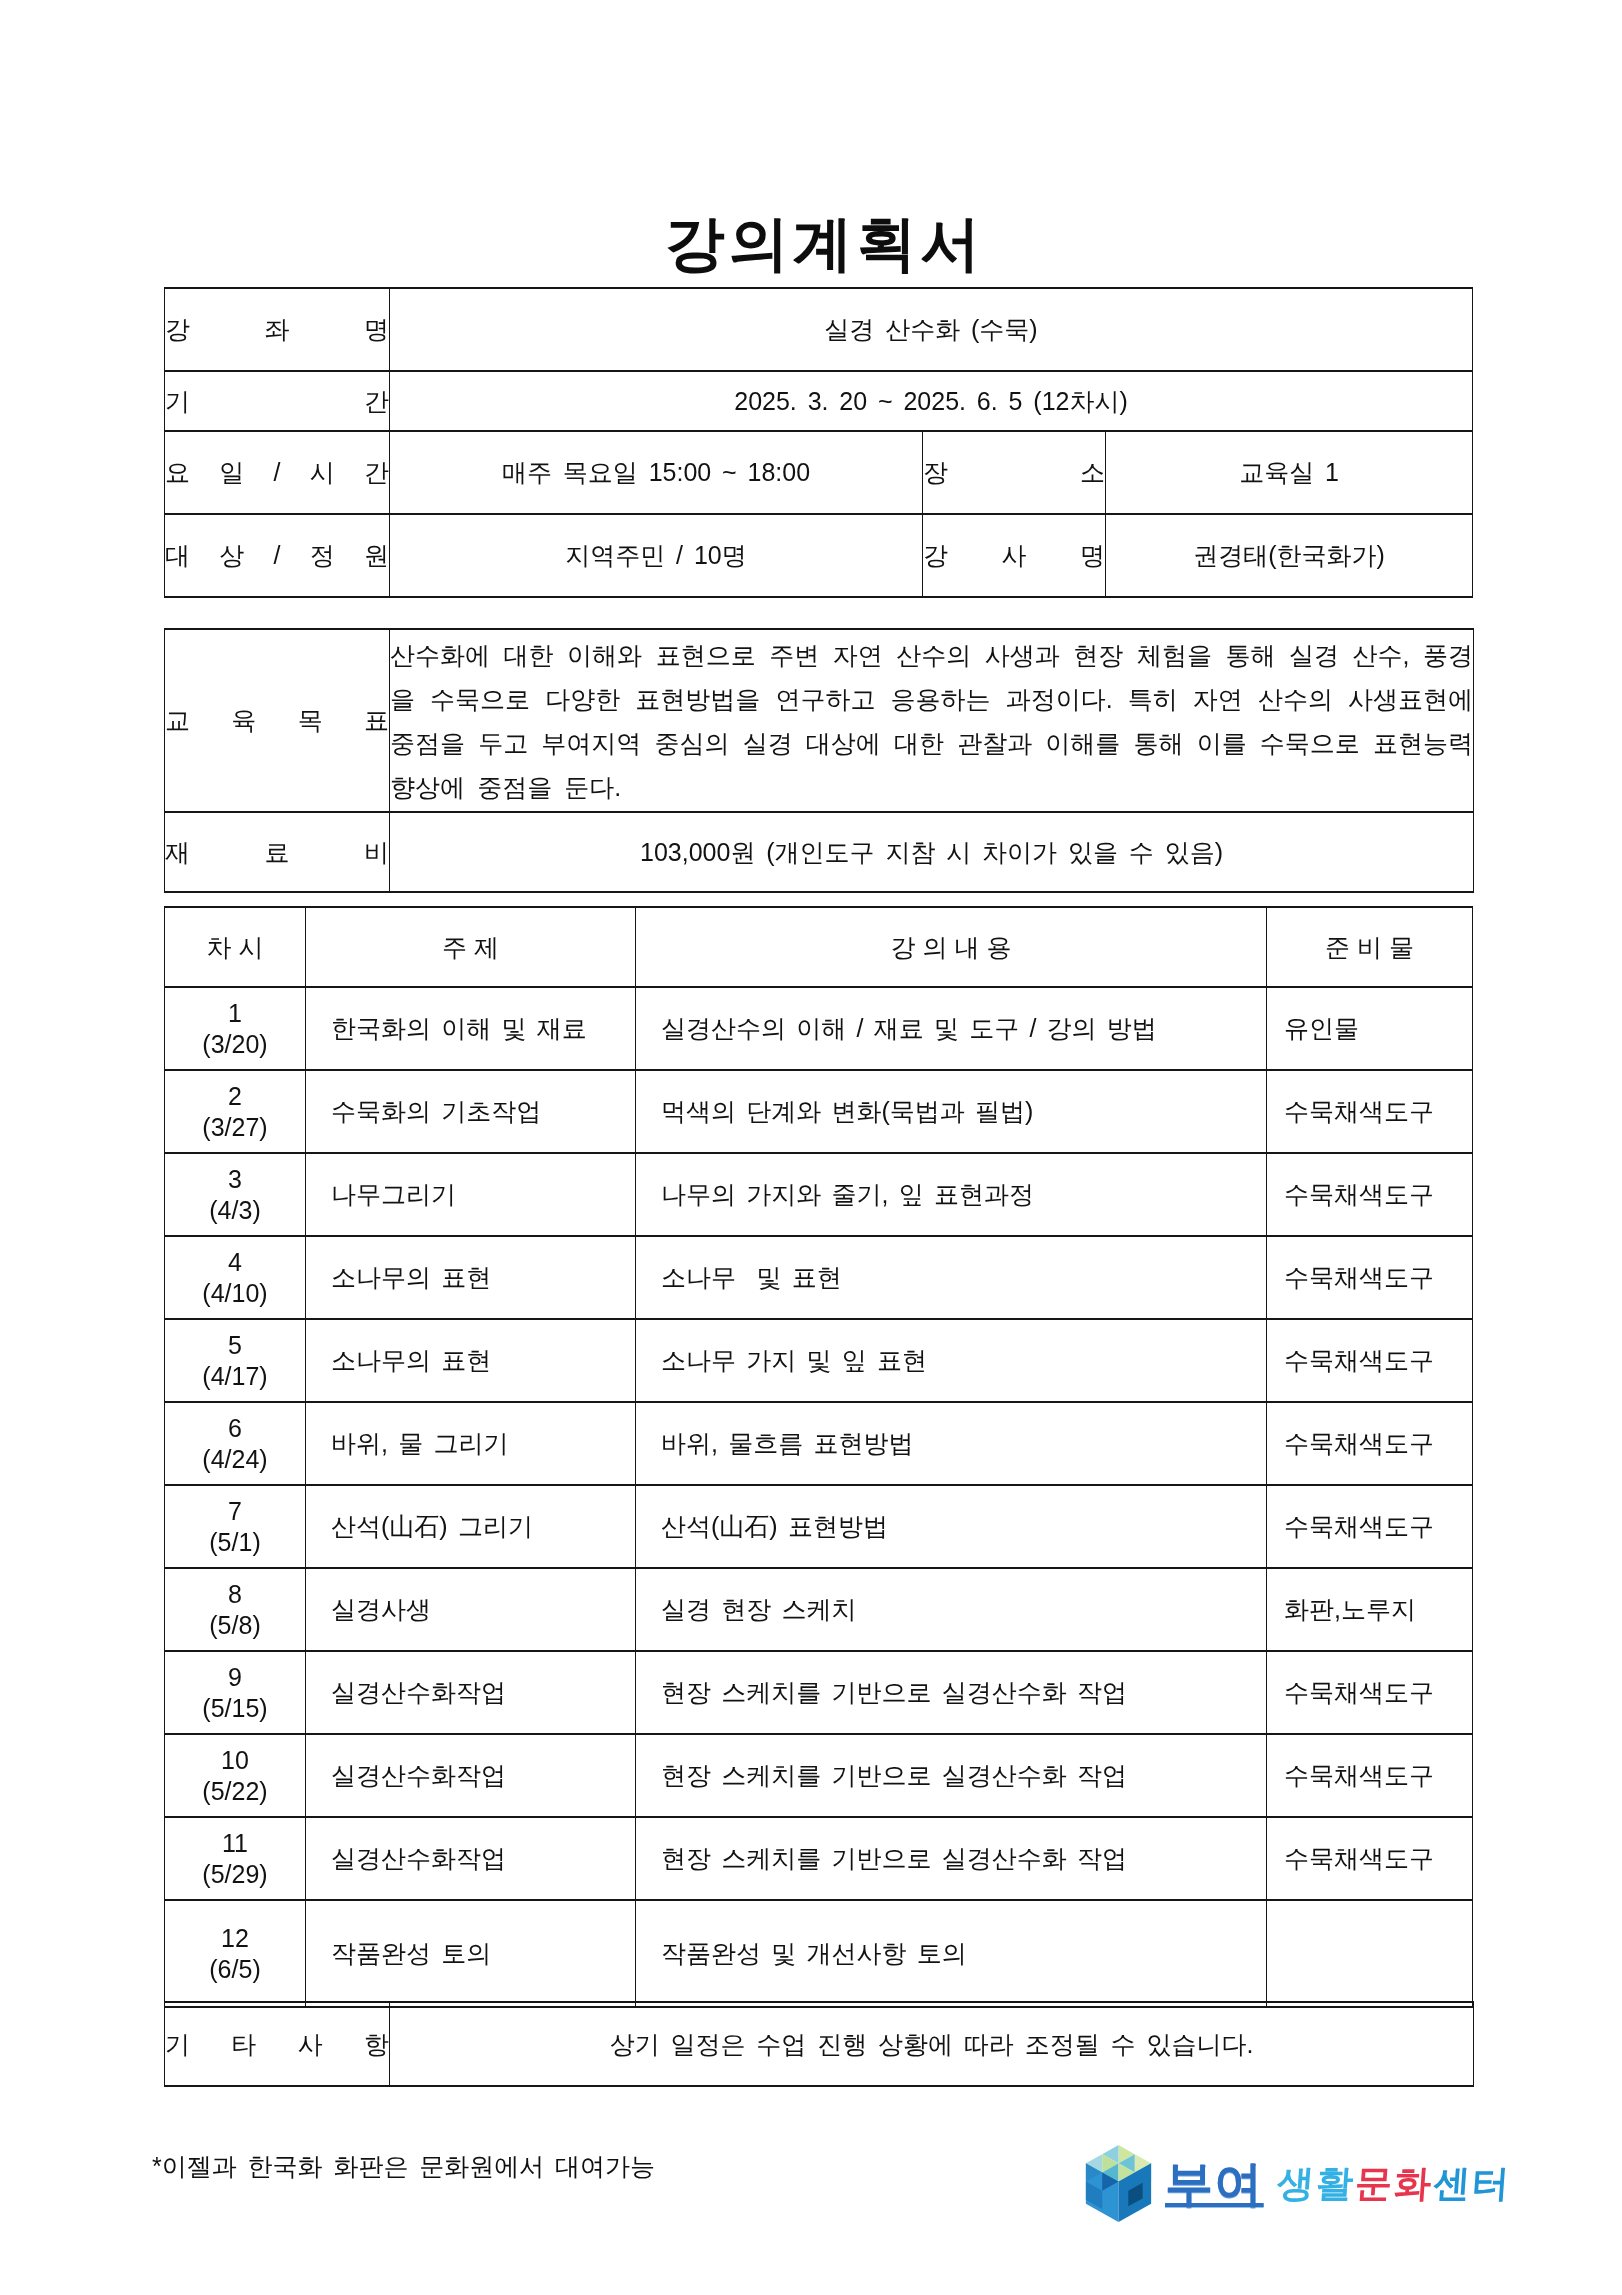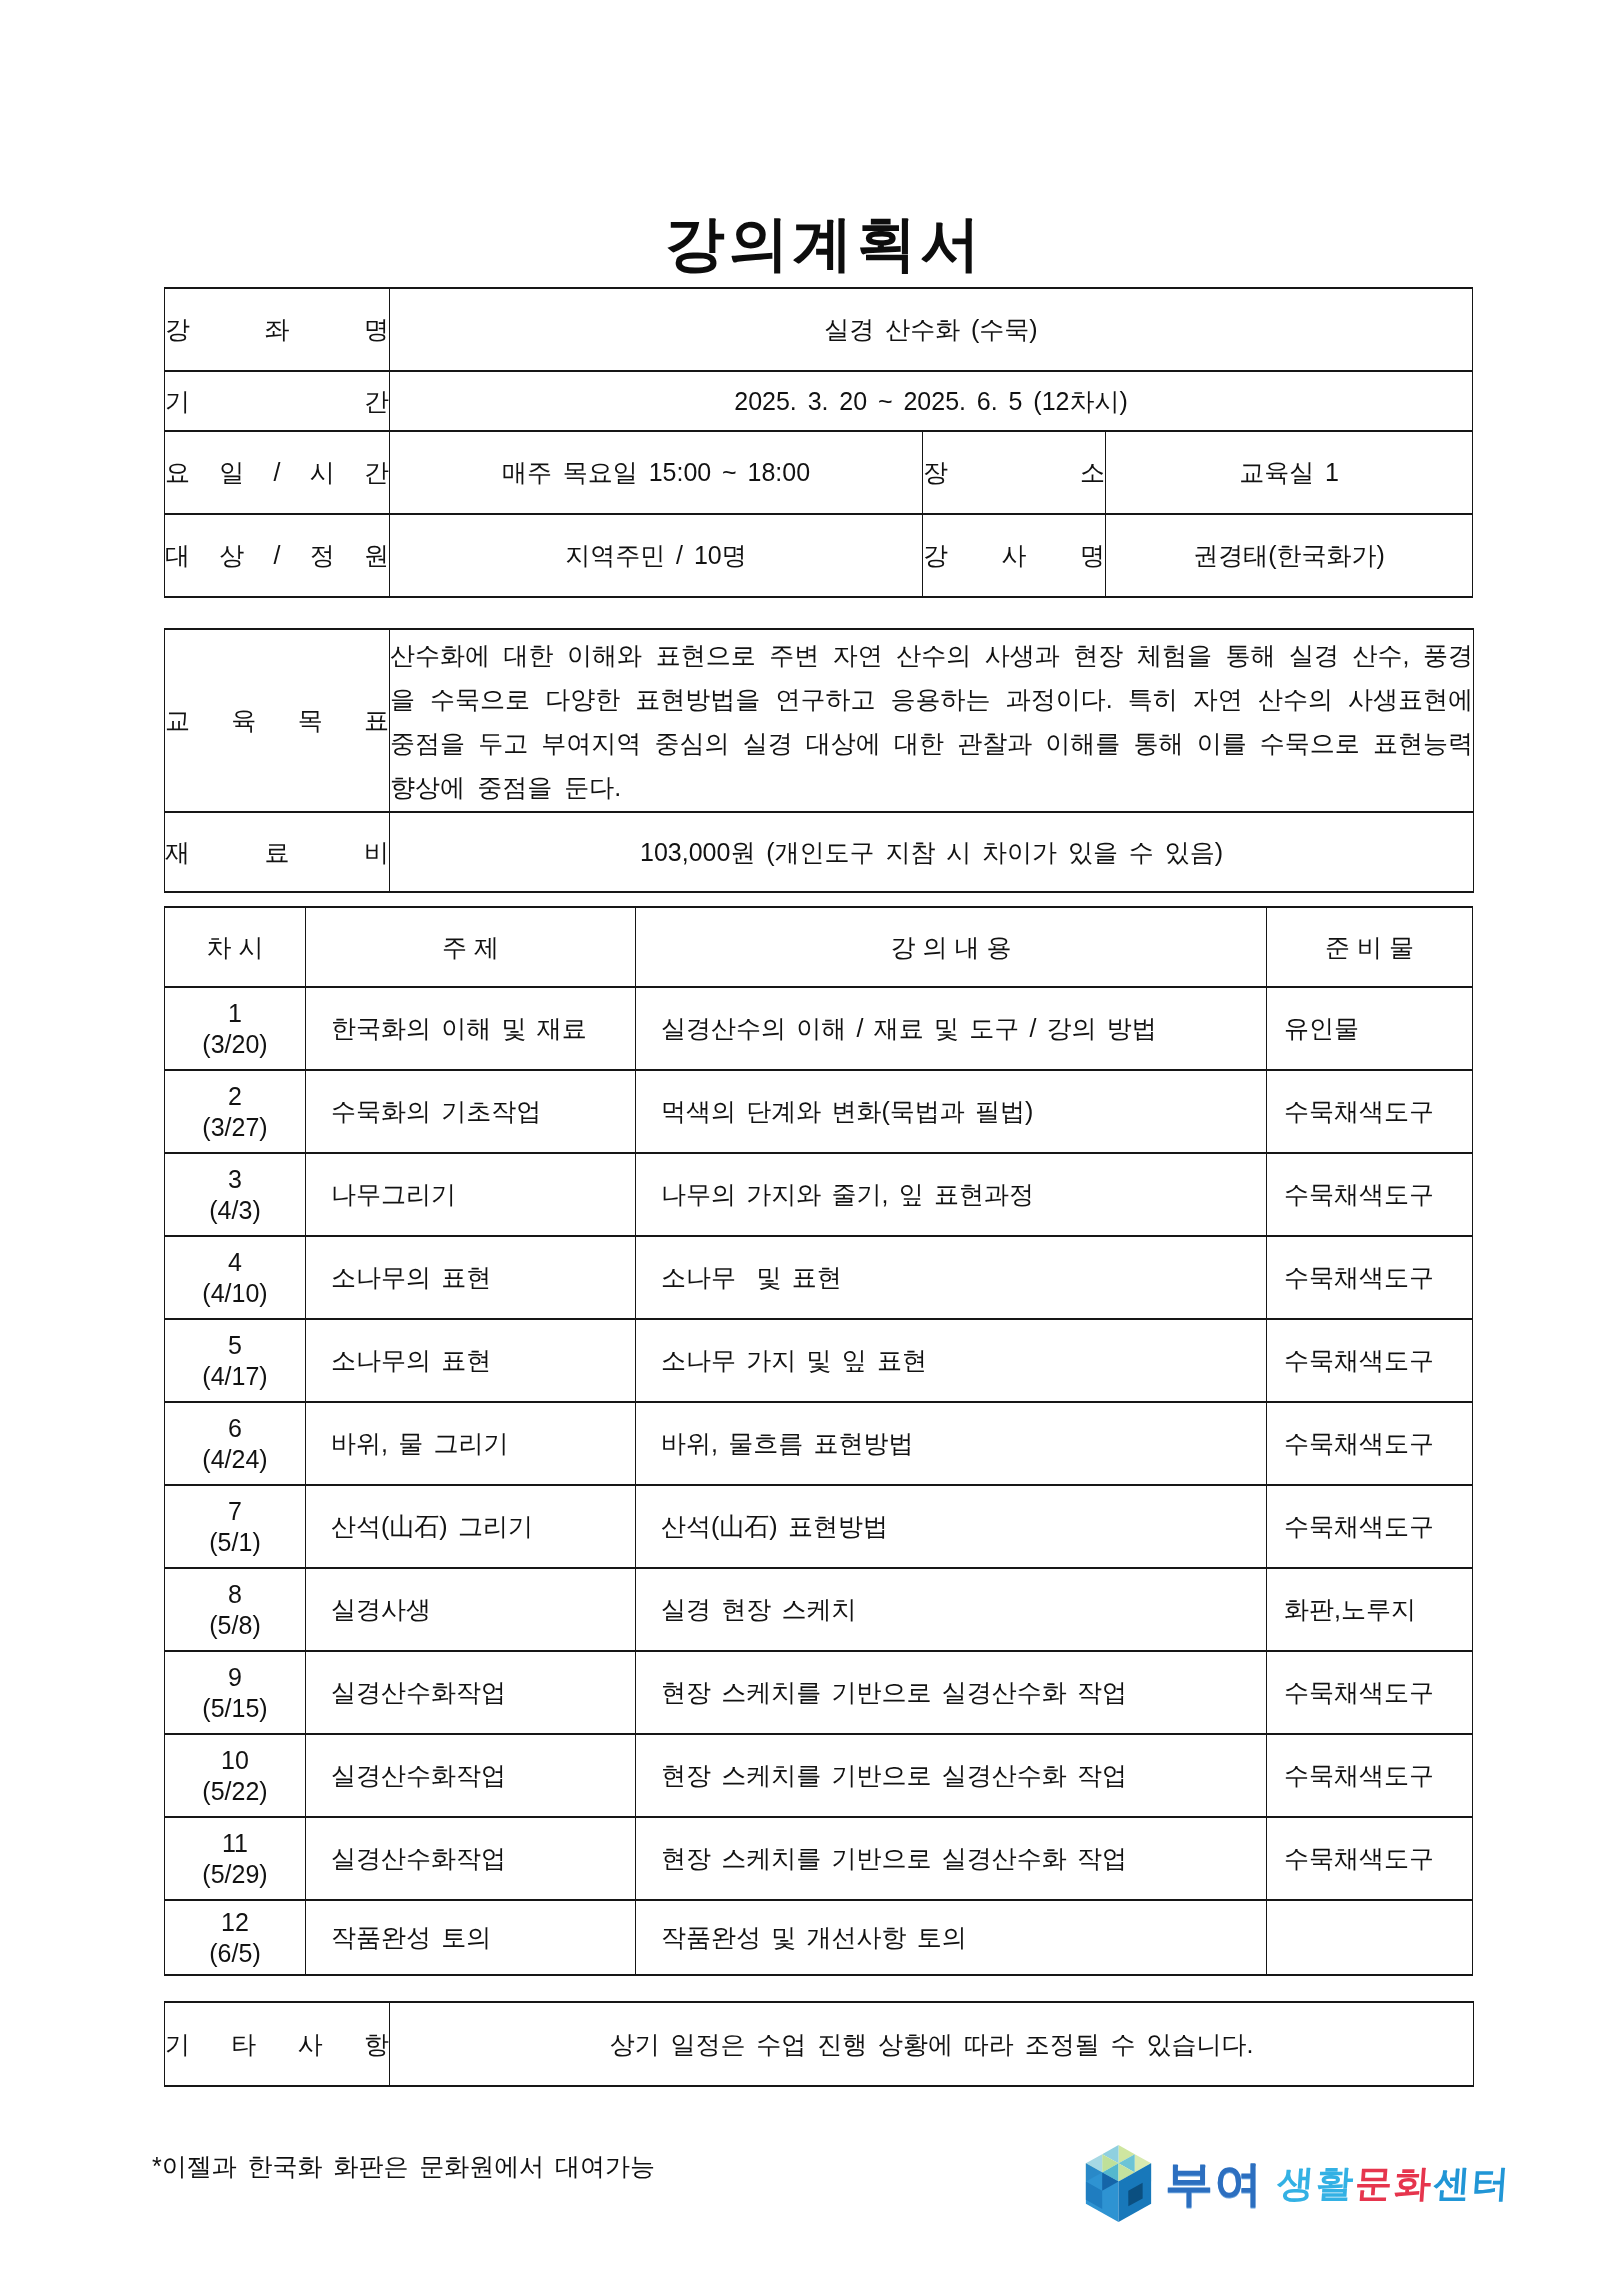--- a/index.html
+++ b/index.html
@@ -55,20 +55,21 @@
   }
   .logo{
     position:absolute;left:1085px;top:2145px;
     display:flex;align-items:center;gap:13px;
   }
   .logo-cube{width:67px;height:77px;flex:0 0 auto;}
   .logo-brand{
     font-size:48px;font-weight:800;letter-spacing:1.3px;
     color:#2c6fc0;
     text-shadow:0 0.7px 0 #6ea5dd;
+    text-decoration:underline;
   }
   .logo-center-name{font-size:37px;font-weight:700;letter-spacing:2px;white-space:nowrap;}
   .logo-center-name span{display:inline-block;transform:skewX(-4deg);}
 </style>
 </head>
 <body>
 
 <div class="page">
 
   <h1 class="doc-title">강의계획서</h1>
@@ -229,21 +230,21 @@
     </tr>
         <tr style="height:83px">
       <td class="session">
         <span class="no">11</span>
         <span class="date">(5/29)</span>
       </td>
       <td class="topic">실경산수화작업</td>
       <td class="content">현장 스케치를 기반으로 실경산수화 작업</td>
       <td class="materials">수묵채색도구</td>
     </tr>
-        <tr style="height:75px">
+        <tr style="height:107px">
       <td class="session">
         <span class="no">12</span>
         <span class="date">(6/5)</span>
       </td>
       <td class="topic">작품완성 토의</td>
       <td class="content">작품완성 및 개선사항 토의</td>
       <td class="materials"></td>
     </tr>
       </tbody>
   </table>

